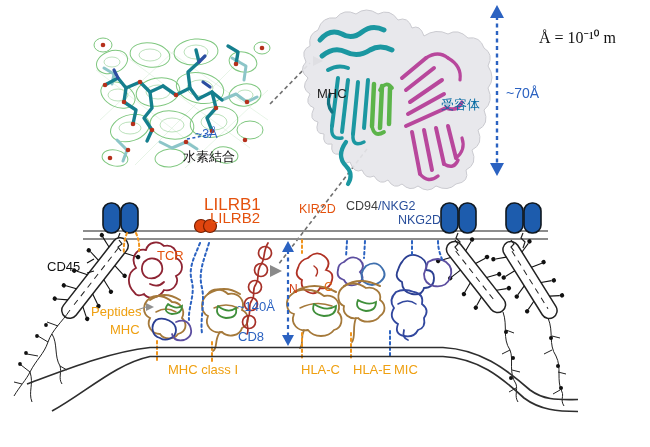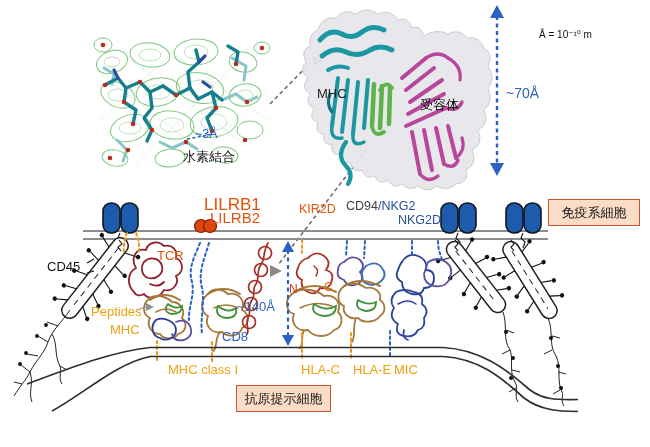--- a/index.html
+++ b/index.html
@@ -410,47 +410,45 @@
     <path d="M137,310 L146,307" stroke="#909090" stroke-width="1.3" fill="none"></path>
     <polygon points="146,303 146,311 154,307" fill="#909090"></polygon>
   </g>
 
   <g stroke="#2e2e2e" stroke-width="1.7" fill="none">
     <path d="M27,384 C70,368 110,352 150,347.5 L443,347.5 C480,349.5 505,368 530,390 C545,401 560,399.5 578,399.5"></path>
     <path d="M52,411 C85,393 115,364 150,356.5 L443,356.5 C478,358.5 500,376 524,398 C540,410 558,411.5 578,411.5"></path>
   </g>
 </svg>
 
-<div class="lbl" style="left:539px;top:30px;font-size:10px;">Å = 10⁻¹⁰ m</div>
+<div class="lbl" style="left:539px;top:30px;font-size:16px;font-family:Liberation Serif, serif;">Å = 10⁻¹⁰ m</div>
 <div class="lbl blue" style="left:506px;top:86px;font-size:14px;">~70Å</div>
 <div class="lbl" style="left:317px;top:87px;color:#222;">MHC</div>
-<div class="lbl" style="left:420px;top:98px;color:#000000;">受容体</div>
+<div class="lbl" style="left:441px;top:98px;color:#0369a1;">受容体</div>
 
 <div class="lbl blue" style="left:195px;top:128px;font-size:12.5px;">~3Å</div>
 <div class="lbl" style="left:183px;top:150px;text-align:center;">水素結合</div>
 
 <div class="lbl ored" style="left:204px;top:196px;font-size:17px;">LILRB1</div>
 <div class="lbl ored" style="left:210px;top:210px;font-size:15px;">LILRB2</div>
 <div class="lbl ored" style="left:299px;top:203px;font-size:12.5px;">KIR2D</div>
 <div class="lbl" style="left:346px;top:200px;font-size:12.5px;"><span class="cd94">CD94</span><span class="nkg">/</span><span class="nkg">NKG2</span></div>
 <div class="lbl nkg" style="left:398px;top:214px;font-size:12.5px;">NKG2D</div>
 
-<div class="tag-box" style="left:548px;top:199px;width:90px;height:25px;">免疫系細胞</div>
 
 <div class="lbl" style="left:47px;top:260px;">CD45</div>
 <div class="lbl ored" style="left:157px;top:249px;">TCR</div>
 <div class="lbl org" style="left:91px;top:305px;">Peptides</div>
 <div class="lbl org" style="left:110px;top:323px;">MHC</div>
-<div class="lbl blue" style="left:176px;top:330px;padding-left:46px;">CD8</div>
+<div class="lbl blue" style="left:192px;top:330px;padding-left:46px;">CD8</div>
 
 <div class="lbl" style="left:289px;top:283px;font-size:12px;color:#d23b10;">N</div>
 <div class="lbl" style="left:324px;top:281px;font-size:12px;color:#e2680f;">C</div>
 <div class="lbl blue" style="left:237px;top:300px;">~140Å</div>
 
 <div class="lbl org" style="left:168px;top:363px;">MHC class I</div>
 <div class="lbl org" style="left:301px;top:363px;">HLA-C</div>
 <div class="lbl org" style="left:353px;top:363px;">HLA-E</div>
 <div class="lbl org" style="left:394px;top:363px;">MIC</div>
 
-<div class="tag-box" style="left:236px;top:385px;width:93px;height:25px;">抗原提示細胞</div>
 
 
 </div>
 
 </body></html>

